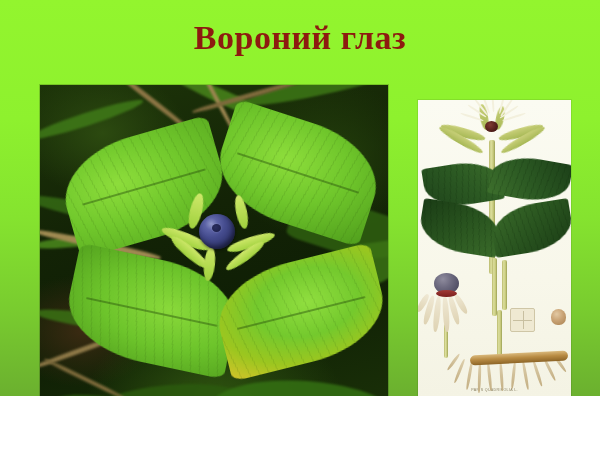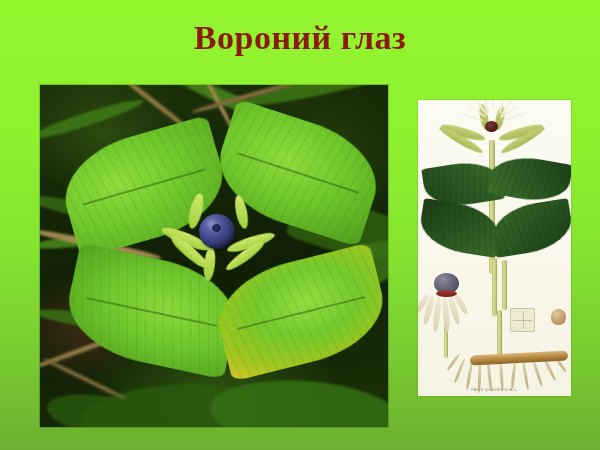--- a/index.html
+++ b/index.html
@@ -10,21 +10,21 @@
     width: 600px;
     height: 450px;
     overflow: hidden;
     font-family: "Liberation Sans", sans-serif;
   }
 
   
   #slide {
     position: relative;
     width: 600px;
-    height: 450px;
+    height: 396px;
     background: linear-gradient(to bottom,
         #93f52e 0%,
         #8ef12e 30%,
         #85e32f 55%,
         #79cc2f 78%,
         #6bb02f 100%);
     overflow: hidden;
   }
 
   

